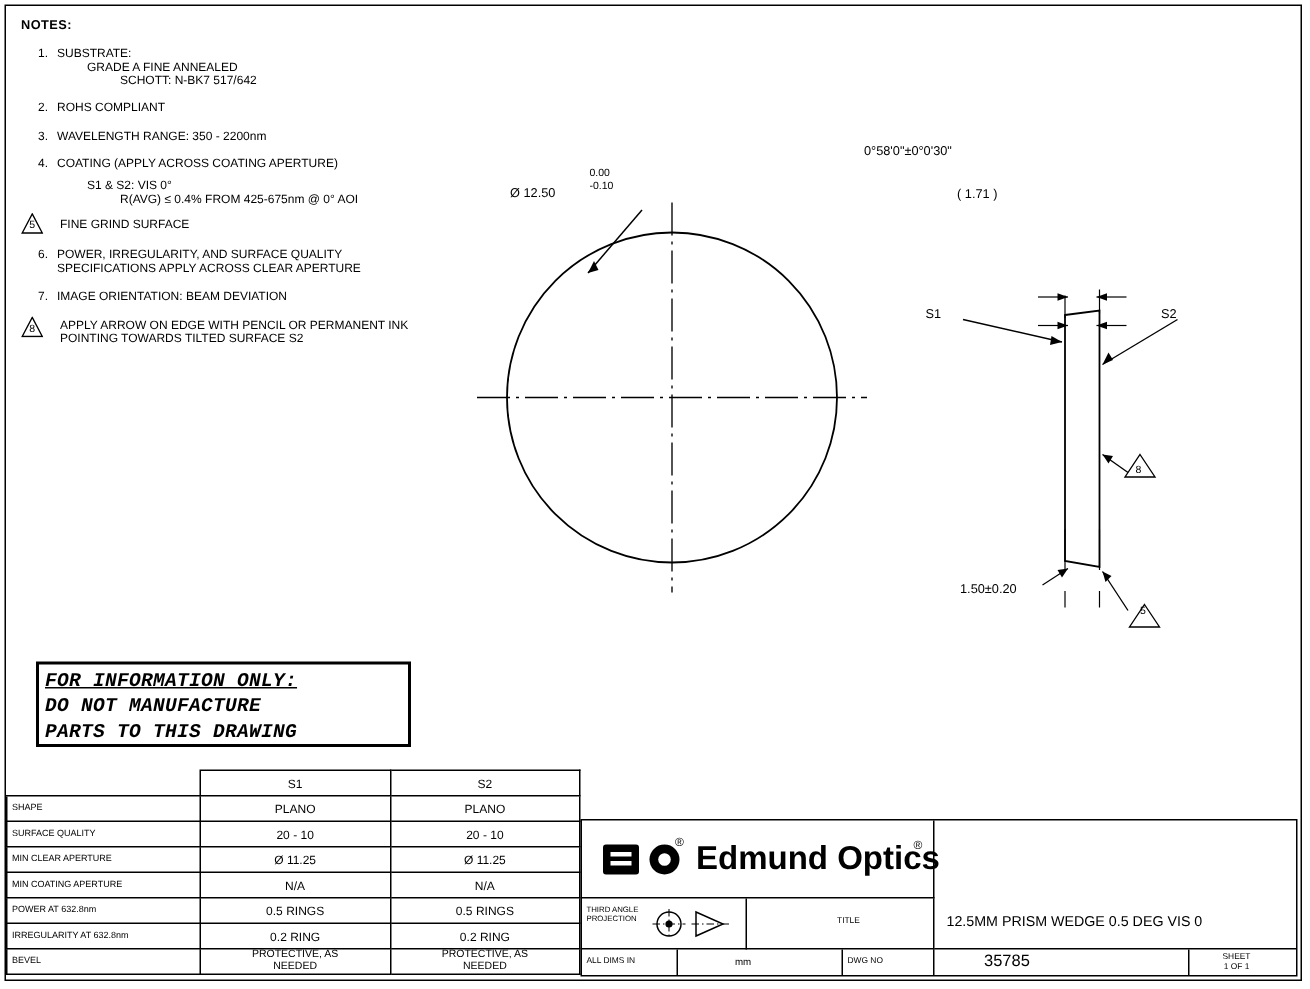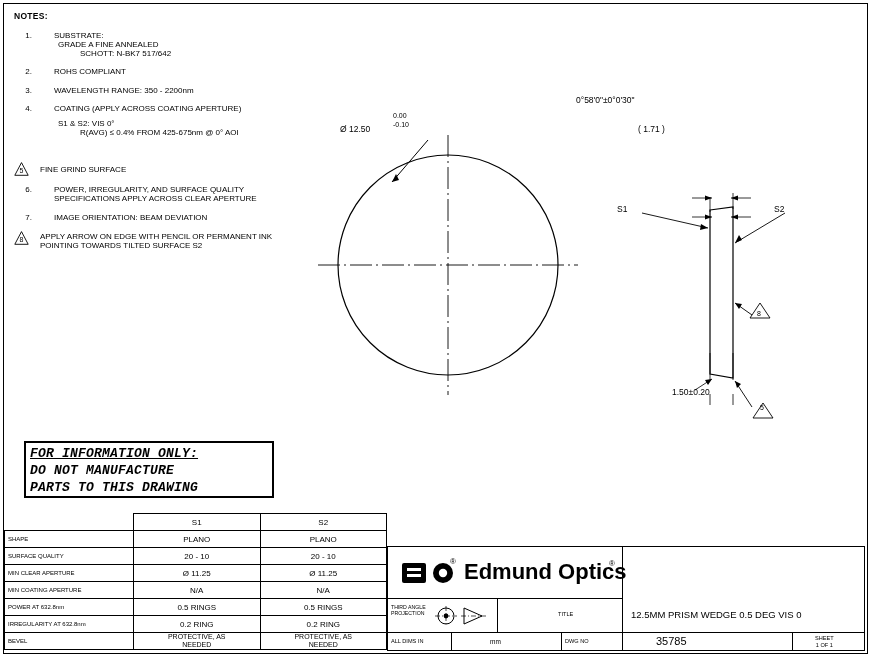--- a/index.html
+++ b/index.html
@@ -16,21 +16,21 @@
     border:1.5px solid #000; box-sizing:border-box;
   }
   .abs { position:absolute; }
   .txt { color:#000; white-space:pre; line-height:1.15; }
 
   
   #notes { left:14px; top:12px; width:330px; }
   #notes .nhead { font-size:8.5px; font-weight:bold; letter-spacing:.3px; }
   .note { position:relative; font-size:8px; margin-top:5px; }
   .note .num { position:absolute; left:0; top:0; width:18px; text-align:right; }
-  .note .body { display:block; margin-left:40px; white-space:pre-line; }
+  .note .body { display:block; margin-left:24px; white-space:pre-line; }
   .note .sub { display:block; margin-left:44px; white-space:pre-line; }
   .note .sub2 { display:block; margin-left:66px; white-space:pre-line; }
 
   
   .flagnum {
     position:absolute; width:15px; height:13px; left:0px; top:-1px;
     font-size:7px; text-align:center; line-height:15px;
   }
   .flagnum svg { position:absolute; left:0; top:0; }
   .flagnum span { position:relative; display:block; }
@@ -121,21 +121,21 @@
       <span class="body txt">WAVELENGTH RANGE:  350 - 2200nm</span>
     </div>
 
     <div class="note" style="margin-top:9px;">
       <span class="num txt">4.</span>
       <span class="body txt">COATING (APPLY ACROSS COATING APERTURE)</span>
       <span class="sub txt" style="margin-top:6px;">S1 &amp; S2:  VIS 0°</span>
       <span class="sub2 txt">R(AVG) ≤ 0.4% FROM 425-675nm @ 0° AOI</span>
     </div>
 
-    <div class="note" style="margin-top:26px; height:13px;">
+    <div class="note" style="margin-top:6px; height:13px;">
       <span class="flagnum">
         <svg width="15" height="14" viewBox="0 0 15 14">
             <polygon points="7.5,0.6 14.2,13.3 0.8,13.3" fill="none" stroke="#000" stroke-width="0.9"></polygon>
           </svg>
         <span class="txt" style="line-height:17px;">5</span>
       </span>
       <span class="body txt" style="margin-left:26px; line-height:13px;">FINE GRIND SURFACE</span>
     </div>
 
     <div class="note" style="margin-top:9px;">
@@ -218,21 +218,21 @@
     <line x1="152" y1="322" x2="135" y2="296" stroke="#000" stroke-width="0.9"></line>
     <polygon points="135,296 141,299 137,303" fill="#000"></polygon>
 
     <polygon points="163,318 173,333 153,333" fill="none" stroke="#000" stroke-width="0.9"></polygon>
   </svg>
 
   <div class="abs txt dim" style="left:576px; top:96px;">0°58'0"±0°0'30"</div>
   <div class="abs txt dim" style="left:638px; top:125px;">( 1.71 )</div>
   <div class="abs txt dim" style="left:617px; top:205px;">S1</div>
   <div class="abs txt dim" style="left:774px; top:205px;">S2</div>
-  <div class="abs txt dim" style="left:640px; top:388px;margin-left:32px;">1.50±0.20</div>
+  <div class="abs txt dim" style="left:640px; top:388px;">1.50±0.20</div>
   <div class="abs txt" style="left:757px; top:310px; font-size:7px;">8</div>
   <div class="abs txt" style="left:760px; top:404px; font-size:7px;">5</div>
 
   <div id="infobox" class="abs">
     <div class="l1">FOR INFORMATION ONLY:</div>
     <div>DO NOT MANUFACTURE</div>
     <div>PARTS TO THIS DRAWING</div>
   </div>
 
   <table id="spectable" class="abs">

